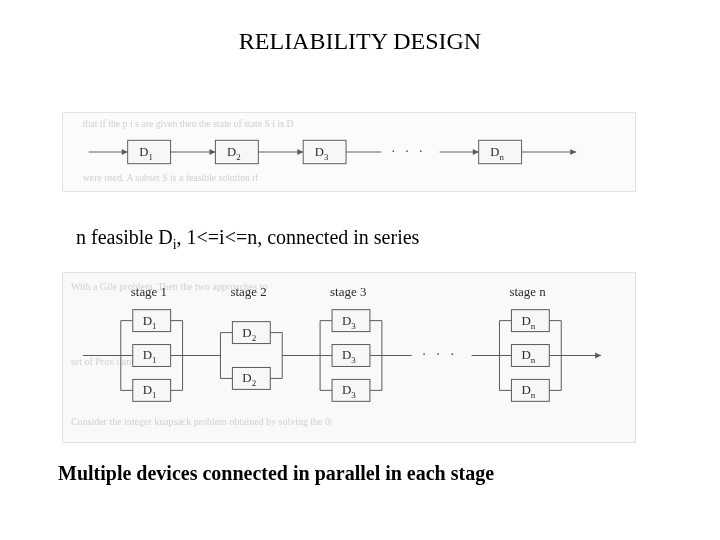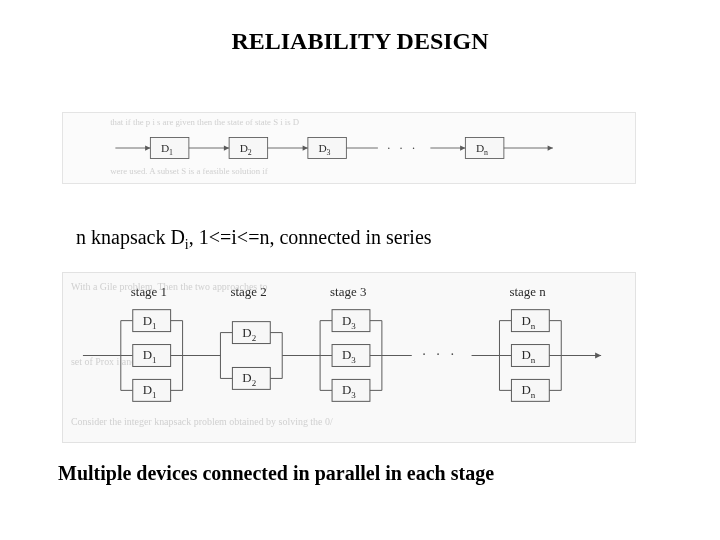--- a/index.html
+++ b/index.html
@@ -11,21 +11,20 @@
     color: #000;
     position: relative;
     overflow: hidden;
   }
   .title {
     position: absolute;
     top: 28px;
     left: 0; right: 0;
     text-align: center;
     font-size: 24px;
-    font-weight: bold;
   }
   .caption1 {
     position: absolute;
     top: 226px;
     left: 76px;
     font-size: 20px;
   }
   .caption2 {
     position: absolute;
     top: 462px;
@@ -34,21 +33,21 @@
     font-weight: bold;
   }
   .sub { font-size: 14px; vertical-align: sub; }
 
   
   .fig1 {
     position: absolute;
     top: 112px;
     left: 62px;
     width: 574px;
-    height: 72px;
+    height: 80px;
     background: #fbfbfb;
     border: 1px solid #e4e4e4;
   }
   .fig1 svg { width: 100%; height: 100%; }
 
   
   .fig2 {
     position: absolute;
     top: 272px;
     left: 62px;
@@ -98,21 +97,21 @@
     <polygon points="420,40 414,37 414,43" fill="#5a5a5a"></polygon>
     <rect class="boxstroke" x="420" y="28" width="44" height="24"></rect>
     <text class="lbl" x="432" y="44"><tspan>D</tspan><tspan class="lblsub" dy="4">n</tspan></text>
 
     <line class="wire" x1="464" y1="40" x2="520" y2="40"></line>
     <polygon points="520,40 514,37 514,43" fill="#5a5a5a"></polygon>
   </svg>
 </div>
 
 <div class="caption1">
-  <span>n knapsack D</span><span class="sub">i</span><span>, 1&lt;=i&lt;=n, connected in series</span>
+  <span>n feasible D</span><span class="sub">i</span><span>, 1&lt;=i&lt;=n, connected in series</span>
 </div>
 
 <div class="fig2">
   <svg viewBox="0 0 574 164">
     <text class="ghost" x="8" y="14" font-size="10">With a Gile problem. Then the two approaches to</text>
     <text class="ghost" x="8" y="90" font-size="10">set of Prox i and</text>
     <text class="ghost" x="8" y="150" font-size="10">Consider the integer knapsack problem obtained by solving the 0/</text>
 
     <text class="lbl" x="68" y="20">stage 1</text>
     <text class="lbl" x="168" y="20">stage 2</text>

